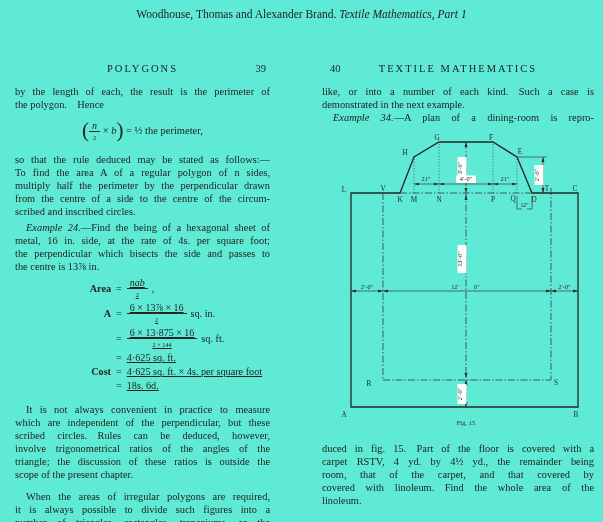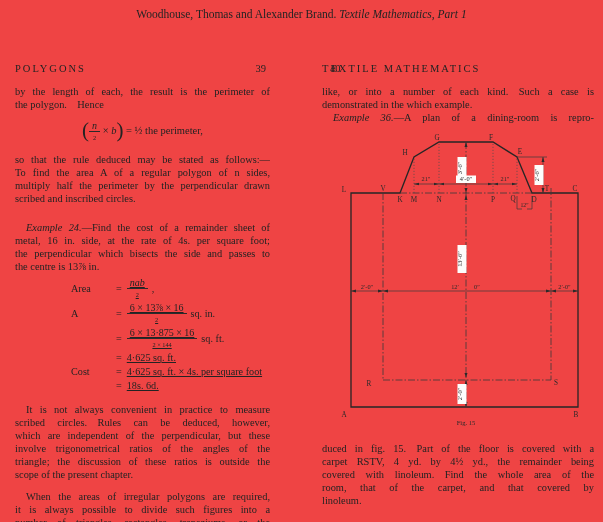--- a/index.html
+++ b/index.html
@@ -1,39 +1,39 @@
 <!DOCTYPE html>
 <html><head>
 <meta charset="utf-8">
 <style>
   html,body{margin:0;padding:0;background:#e8e8e8;}
-  #page{position:relative;width:603px;height:522px;background:#ef4444;color:#232323;
+  #page{position:relative;width:603px;height:522px;background:#5eead4;color:#232323;
         font-family:"Liberation Serif","DejaVu Serif",serif;overflow:hidden;}
   .citation{position:absolute;top:8px;left:0;width:100%;text-align:center;font-size:11.5px;}
   .citation .it{font-style:italic;}
   .col{position:absolute;top:63px;}
   #leftcol{left:15px;width:255px;}
   #rightcol{left:322px;width:272px;}
   .pagehead{position:relative;height:14px;font-size:10.5px;letter-spacing:2px;}
-  .pagehead .ctr{display:block;text-align:left;}
+  .pagehead .ctr{display:block;text-align:center;}
   .pagehead .pnum{position:absolute;top:0;letter-spacing:0;}
   #leftcol .pnum{right:4px;}
   #rightcol .pnum{left:8px;}
   .block{position:absolute;left:0;width:100%;}
   .jline{font-size:10.4px;line-height:13.1px;text-align:justify;text-align-last:justify;white-space:normal;}
   .jline.last{text-align-last:left;}
   .indent{text-indent:11px;}
   .it{font-style:italic;}
   .formula{text-align:center;font-size:10.5px;}
   .bp{font-size:21px;font-weight:400;vertical-align:-3px;line-height:0;}
   .frac{display:inline-block;vertical-align:middle;text-align:center;font-size:10px;}
   .frac .fn{display:block;border-bottom:0.9px solid #2a2a2a;padding:0 3px;line-height:11px;}
   .frac .fd{display:block;line-height:11px;}
   .eqrow{display:flex;align-items:center;font-size:10.2px;margin-bottom:2px;margin-left:56px;line-height:12px;}
-  .eqlhs{width:40px;flex:0 0 40px;}
+  .eqlhs{width:40px;text-align:right;flex:0 0 40px;font-weight:bold;}
   .eqsign{padding:0 5px;flex:0 0 auto;}
   .eqrhs{flex:0 0 auto;text-decoration:underline;}
   .eqtail{padding-left:4px;}
   svg text{font-family:"Liberation Serif","DejaVu Serif",serif;fill:#2a2a2a;}
   .fl{font-size:7.2px;}
   .fd{font-size:6.3px;}
   .fdsm{font-size:5.8px;}
   .fcap{font-size:6.6px;}
   .wall{fill:none;stroke:#262626;stroke-width:1.3;}
   .dline{stroke:#3a3a3a;stroke-width:0.7;fill:none;}
@@ -62,25 +62,26 @@
     </div>
 
     <div class="block formula" style="top:57px">
       <span class="bp">(</span><span class="frac"><span class="fn it">n</span><span class="fd">2</span></span><span> × </span><span class="it">b</span><span class="bp">)</span><span> = </span><span>½ the perimeter,</span>
     </div>
 
     <div class="block" style="top:90px">
       <div class="jline">so that the rule deduced may be stated as follows:—</div>
       <div class="jline">To find the area A of a regular polygon of n sides,</div>
       <div class="jline">multiply half the perimeter by the perpendicular drawn</div>
+      <div class="jline">from the centre of a side to the centre of the circum-</div>
       <div class="jline last">scribed and inscribed circles.</div>
     </div>
 
     <div class="block" style="top:158px">
-      <div class="jline indent"><span class="it">Example 24.</span><span>—Find the cost of a remainder sheet of</span></div>
+      <div class="jline indent"><span class="it">Example 24.</span><span>—Find the being of a hexagonal sheet of</span></div>
       <div class="jline">metal, 16 in. side, at the rate of 4s. per square foot;</div>
       <div class="jline">the perpendicular which bisects the side and passes to</div>
       <div class="jline last">the centre is 13⅞ in.</div>
     </div>
 
     <div class="block" style="top:214px">
       <div class="eqrow">
         <span class="eqlhs">Area</span>
         <span class="eqsign">=</span>
         <span class="eqrhs frac">
@@ -119,22 +120,22 @@
       </div>
       <div class="eqrow">
         <span class="eqlhs"></span>
         <span class="eqsign">=</span>
         <span class="eqrhs">18s. 6d.</span>
       </div>
     </div>
 
     <div class="block" style="top:340px">
       <div class="jline indent">It is not always convenient in practice to measure</div>
+      <div class="jline">which are independent of the perpendicular, but these</div>
       <div class="jline">scribed circles. Rules can be deduced, however,</div>
-      <div class="jline">which are independent of the perpendicular, but these</div>
       <div class="jline">involve trigonometrical ratios of the angles of the</div>
       <div class="jline">triangle; the discussion of these ratios is outside the</div>
       <div class="jline last">scope of the present chapter.</div>
     </div>
 
     <div class="block" style="top:427px">
       <div class="jline indent">When the areas of irregular polygons are required,</div>
       <div class="jline">it is always possible to divide such figures into a</div>
       <div class="jline">number of triangles, rectangles, trapeziums, or the</div>
     </div>
@@ -142,25 +143,25 @@
 
   <div id="rightcol" class="col">
 
     <div class="pagehead">
       <span class="pnum">40</span>
       <span class="ctr">TEXTILE MATHEMATICS</span>
     </div>
 
     <div class="block" style="top:22px">
       <div class="jline">like, or into a number of each kind. Such a case is</div>
-      <div class="jline last">demonstrated in the which example.</div>
+      <div class="jline last">demonstrated in the next example.</div>
     </div>
 
     <div class="block" style="top:48px">
-      <div class="jline indent"><span class="it">Example 36.</span><span>—A plan of a dining-room is repro-</span></div>
+      <div class="jline indent"><span class="it">Example 34.</span><span>—A plan of a dining-room is repro-</span></div>
     </div>
 
     <svg class="block" style="top:69px;left:11px" width="262" height="300" viewBox="0 0 262 300">
 
       <path class="wall" d="M13 275 L13 61 L62 61 L76 25 L101 10 L155 10 L179 25 L194 61 L240 61 L240 275 Z"></path>
 
       <line class="dashdot" x1="62" y1="61" x2="194" y2="61"></line>
 
       <line class="dashdot" x1="45" y1="61" x2="45" y2="248"></line>
       <line class="dashdot" x1="213" y1="56" x2="213" y2="248"></line>
@@ -245,19 +246,19 @@
       <text class="fl" x="218" y="253" text-anchor="middle">S</text>
       <text class="fl" x="6" y="285" text-anchor="middle">A</text>
       <text class="fl" x="238" y="285" text-anchor="middle">B</text>
 
       <text class="fcap" x="128" y="293" text-anchor="middle">Fig. 15</text>
     </svg>
 
     <div class="block" style="top:379px">
       <div class="jline">duced in fig. 15. Part of the floor is covered with a</div>
       <div class="jline">carpet RSTV, 4 yd. by 4½ yd., the remainder being</div>
+      <div class="jline">room, that of the carpet, and that covered by</div>
       <div class="jline">covered with linoleum. Find the whole area of the</div>
-      <div class="jline">room, that of the carpet, and that covered by</div>
       <div class="jline last">linoleum.</div>
     </div>
   </div>
 
 </div>
 
 </body></html>

